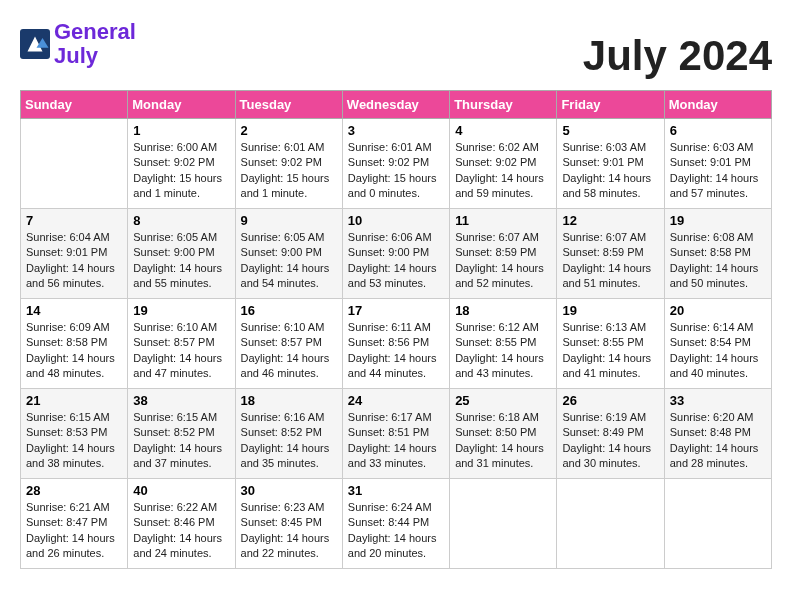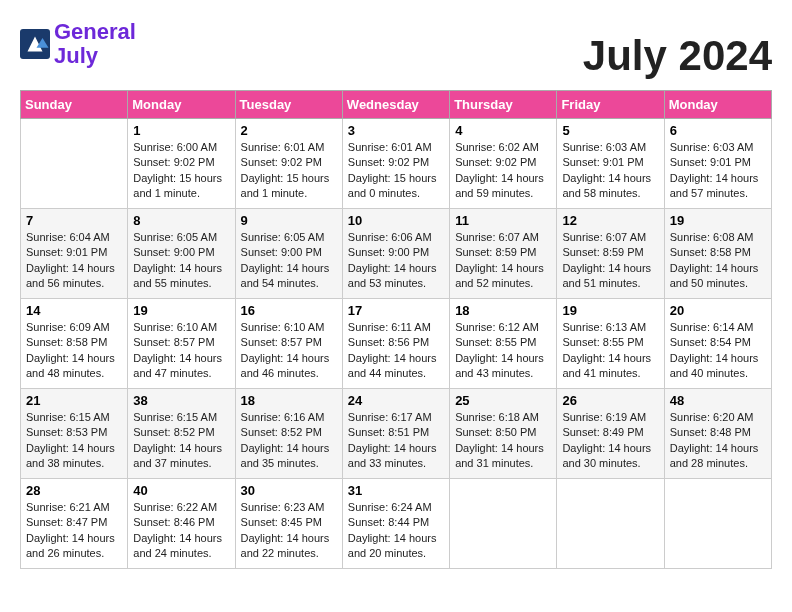--- a/index.html
+++ b/index.html
@@ -229,21 +229,21 @@
         </td>
         <td>
           <span class="day-num">25</span>
           <div class="day-info">Sunrise: 6:18 AM<br>Sunset: 8:50 PM<br>Daylight: 14 hours<br>and 31 minutes.</div>
         </td>
         <td>
           <span class="day-num">26</span>
           <div class="day-info">Sunrise: 6:19 AM<br>Sunset: 8:49 PM<br>Daylight: 14 hours<br>and 30 minutes.</div>
         </td>
         <td>
-          <span class="day-num">48</span>
+          <span class="day-num">33</span>
           <div class="day-info">Sunrise: 6:20 AM<br>Sunset: 8:48 PM<br>Daylight: 14 hours<br>and 28 minutes.</div>
         </td>
       </tr>
       <tr>
         <td>
           <span class="day-num">28</span>
           <div class="day-info">Sunrise: 6:21 AM<br>Sunset: 8:47 PM<br>Daylight: 14 hours<br>and 26 minutes.</div>
         </td>
         <td>
           <span class="day-num">40</span>

